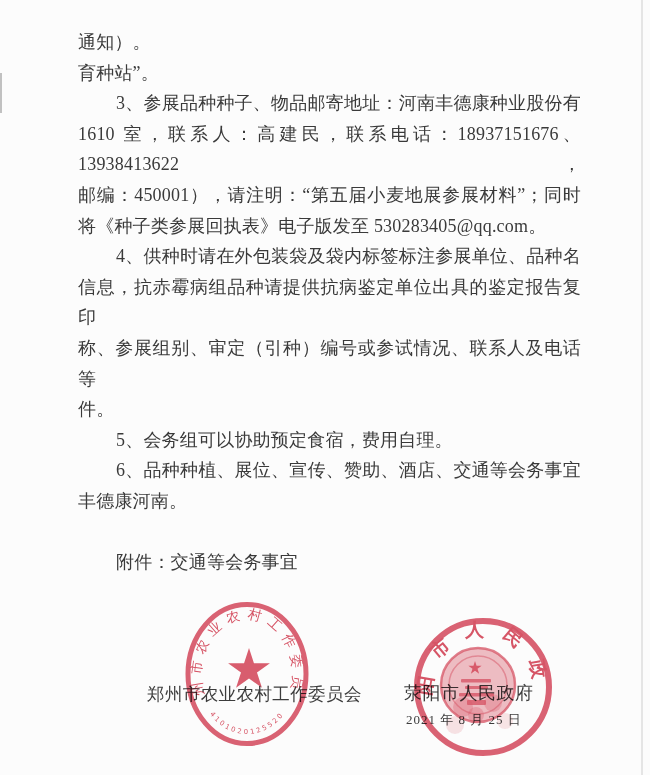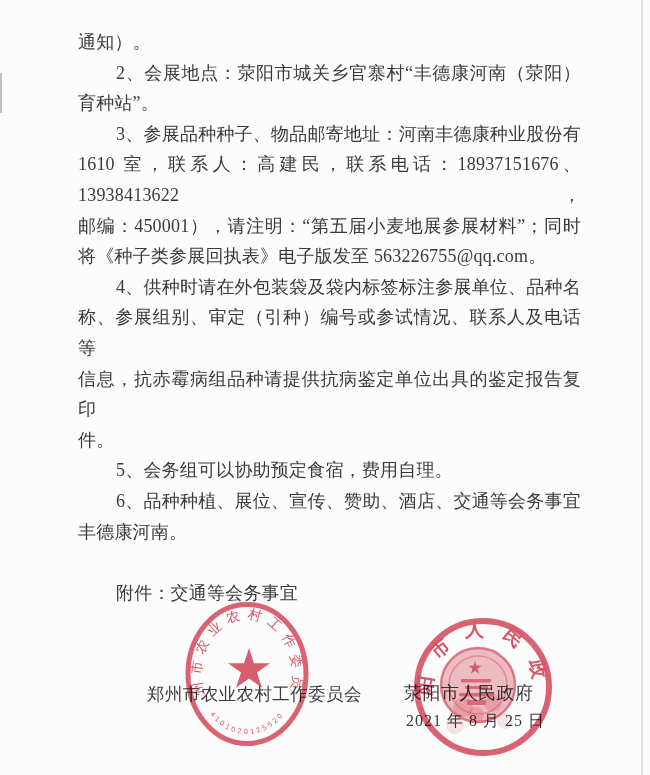--- a/index.html
+++ b/index.html
@@ -42,21 +42,21 @@
   .body-text .line.indent { text-indent: 38px; }
   .body-text .line.gap-before { margin-top: 30.6px; }
   
   .sig {
     position: absolute;
     color: #3c3c3c;
     white-space: nowrap;
   }
   .sig.left-org  { left: 147px; top: 682px; font-size: 17.5px; letter-spacing: .4px; }
   .sig.right-org { left: 404px; top: 681px; font-size: 18px;   letter-spacing: .5px; }
-  .sig.date      { left: 406px; top: 711px; font-size: 16px; letter-spacing: 1px; }
+  .sig.date      { left: 406px; top: 711px; font-size: 13px; letter-spacing: 1px; }
   
   .seal {
     position: absolute;
     color: #d6475a;
     mix-blend-mode: multiply;
     opacity: .92;
     filter: blur(.3px);
   }
   .seal-left  { left: 185px; top: 601px; width: 124px; height: 146px; }
   .seal-right { left: 413px; top: 617px; width: 140px; height: 140px; }
@@ -69,29 +69,28 @@
 <body>
 
 <div class="page">
 
   <div class="edge-right"></div>
   <div class="edge-left-mark"></div>
 
   <div class="body-text">
 
   <div class="line">通知）。</div>
-      <div class="line indent fill">2、会展地点：荥阳市城关乡官寨村“丰德康河南（荥阳）</div>
       <div class="line">育种站”。</div>
       <div class="line indent fill">3、参展品种种子、物品邮寄地址：河南丰德康种业股份有</div>
       <div class="line fill">1610 室，联系人：高建民，联系电话：18937151676、13938413622，</div>
       <div class="line fill">邮编：450001），请注明：“第五届小麦地展参展材料”；同时</div>
-      <div class="line">将《种子类参展回执表》电子版发至 563226755@qq.com。</div>
+      <div class="line">将《种子类参展回执表》电子版发至 530283405@qq.com。</div>
       <div class="line indent fill">4、供种时请在外包装袋及袋内标签标注参展单位、品种名</div>
+      <div class="line fill">信息，抗赤霉病组品种请提供抗病鉴定单位出具的鉴定报告复印</div>
       <div class="line fill">称、参展组别、审定（引种）编号或参试情况、联系人及电话等</div>
-      <div class="line fill">信息，抗赤霉病组品种请提供抗病鉴定单位出具的鉴定报告复印</div>
       <div class="line">件。</div>
       <div class="line indent">5、会务组可以协助预定食宿，费用自理。</div>
       <div class="line indent fill">6、品种种植、展位、宣传、赞助、酒店、交通等会务事宜</div>
       <div class="line">丰德康河南。</div>
       <div class="line indent gap-before">附件：交通等会务事宜</div>
     </div>
 
   <div class="sig left-org">郑州市农业农村工作委员会</div>
   <div class="sig right-org">荥阳市人民政府</div>
   <div class="sig date">2021 年 8 月 25 日</div>

